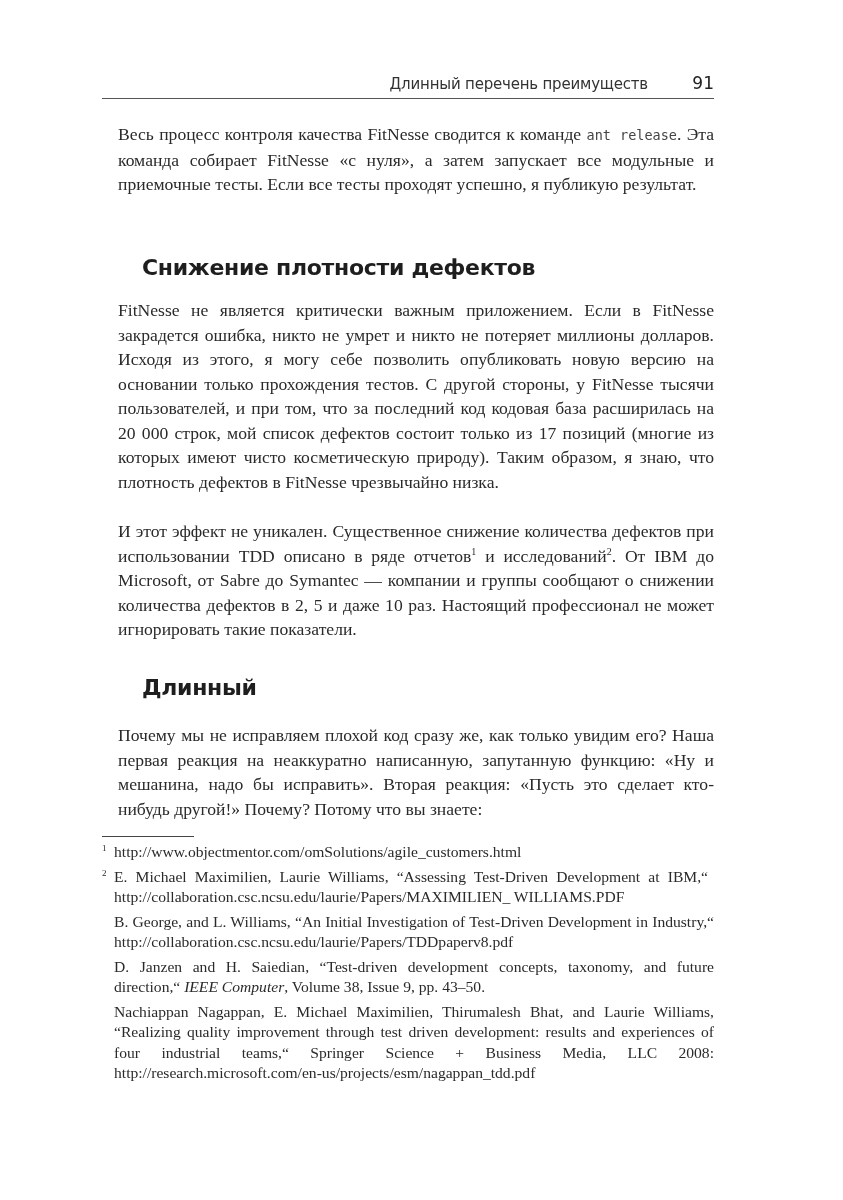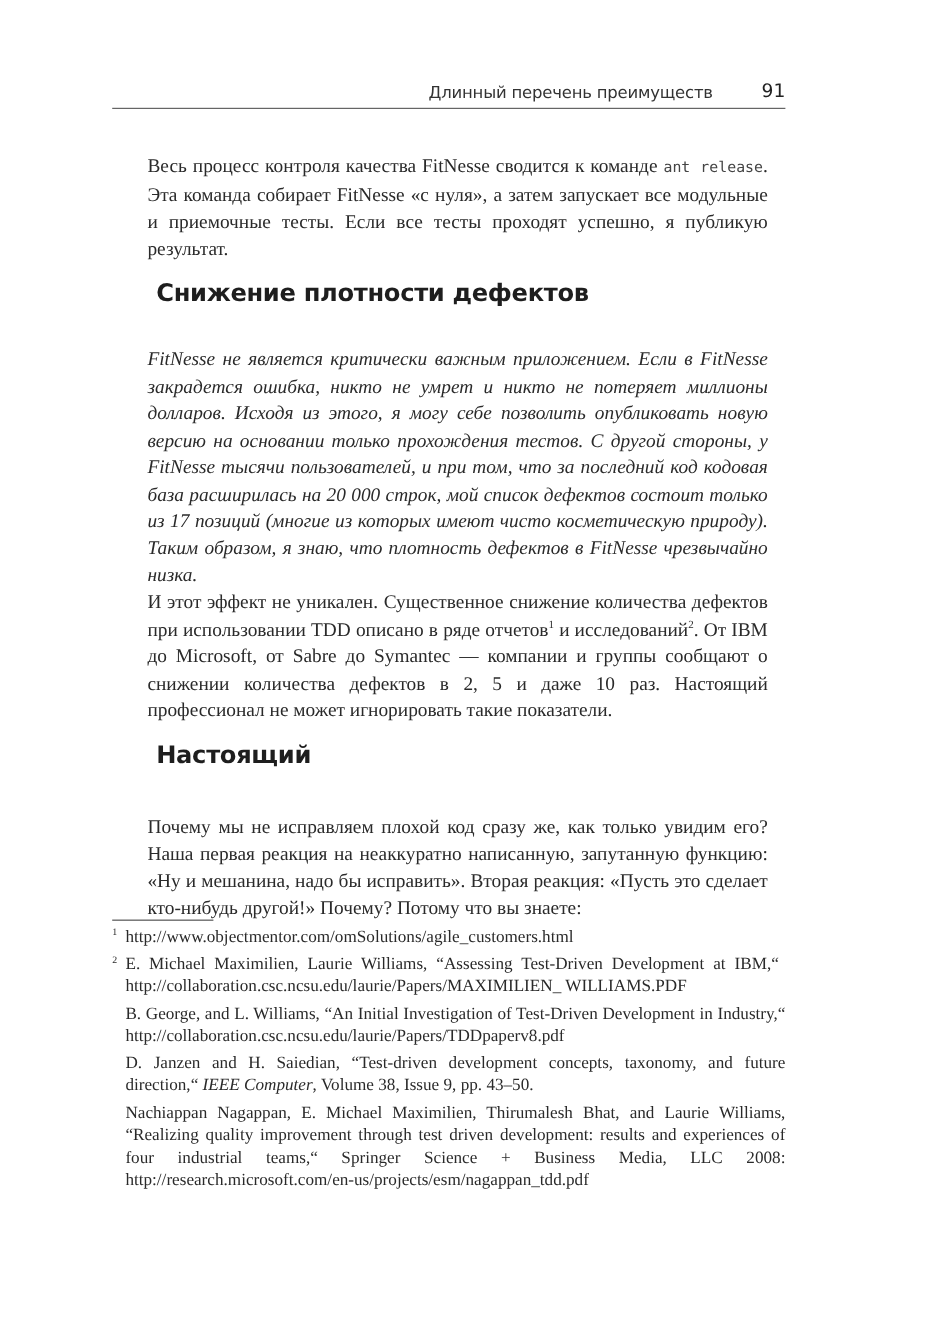--- a/index.html
+++ b/index.html
@@ -2,21 +2,21 @@
 <html><head>
 <meta charset="utf-8">
 <style>
   html, body { margin: 0; padding: 0; background: #ffffff; }
   body { width: 843px; height: 1200px; position: relative; overflow: hidden; color: #2a2a2a; }
   .page { position: absolute; left: 0; top: 0; width: 843px; height: 1200px; border-radius: 16px; }
   .running-head { position: absolute; left: 102px; top: 70px; width: 612px; height: 28px; border-bottom: 1.5px solid #555; }
   .running-head .title { position: absolute; right: 66px; top: 5px; font-family: "DejaVu Sans", sans-serif; font-size: 15px; color: #333; letter-spacing: -0.2px; }
   .running-head .pageno { position: absolute; right: 0; top: 3px; font-family: "DejaVu Sans", sans-serif; font-size: 17px; font-weight: normal; color: #222; }
   .body-text { position: absolute; left: 118px; width: 596px; font-family: "Liberation Serif", serif; font-size: 17.6px; line-height: 24.5px; text-align: justify; color: #2a2a2a; }
-  .body-text p { margin: 16px; }
+  .body-text p { margin: 0; }
   .mono { font-family: "DejaVu Sans Mono", monospace; font-size: 13.5px; color: #444; }
   .h2 { position: absolute; left: 102px; font-family: "DejaVu Sans", sans-serif; font-weight: bold; font-size: 22px; color: #1e1e1e; letter-spacing: -0.3px; margin-left: 40px; }
   sup { font-size: 10px; line-height: 0; vertical-align: 7px; }
   .fn-rule { position: absolute; left: 102px; top: 836px; width: 92px; height: 0; border-top: 1px solid #444; }
   .footnotes { position: absolute; left: 102px; top: 842px; width: 612px; font-family: "Liberation Serif", serif; font-size: 15.6px; line-height: 20.5px; color: #2a2a2a; }
   .fn { margin: 0 6px 4px 0; padding-left: 12px; text-indent: -12px; text-align: justify; }
   .fn sup { font-size: 9px; vertical-align: 6px; display: inline-block; width: 12px; text-indent: 0; }
   .fn-cont { margin: 0 0 4px 0; padding-left: 12px; text-align: justify; }
   .fn-cont .ital { font-style: italic; margin-top: 28px; }
 </style>
@@ -29,29 +29,29 @@
     <span class="title">Длинный перечень преимуществ</span>
     <span class="pageno">91</span>
   </div>
 
   <div class="body-text" style="top:122px;">
     <p><span>Весь процесс контроля качества FitNesse сводится к команде </span><span class="mono">ant release</span><span>. Эта команда собирает FitNesse «с нуля», а затем запускает все модульные и приемочные тесты. Если все тесты проходят успешно, я публикую результат.</span></p>
   </div>
 
   <div class="h2" style="top:255px;">Снижение плотности дефектов</div>
 
-  <div class="body-text" style="top:298px;font-style:italic;">
+  <div class="body-text" style="top:298px;">
     <p>FitNesse не является критически важным приложением. Если в FitNesse закрадется ошибка, никто не умрет и никто не потеряет миллионы долларов. Исходя из этого, я могу себе позволить опубликовать новую версию на основании только прохождения тестов. С другой стороны, у FitNesse тысячи пользователей, и при том, что за последний код кодовая база расширилась на 20 000 строк, мой список дефектов состоит только из 17 позиций (многие из которых имеют чисто косметическую природу). Таким образом, я знаю, что плотность дефектов в FitNesse чрезвычайно низка.</p>
   </div>
 
   <div class="body-text" style="top:519px;">
     <p><span>И этот эффект не уникален. Существенное снижение количества дефектов при использовании TDD описано в ряде отчетов</span><sup>1</sup><span> и исследований</span><sup>2</sup><span>. От IBM до Microsoft, от Sabre до Symantec — компании и группы сообщают о снижении количества дефектов в 2, 5 и даже 10 раз. Настоящий профессионал не может игнорировать такие показатели.</span></p>
   </div>
 
-  <div class="h2" style="top:675px;">Настоящий</div>
+  <div class="h2" style="top:675px;">Длинный</div>
 
   <div class="body-text" style="top:723px;">
     <p>Почему мы не исправляем плохой код сразу же, как только увидим его? Наша первая реакция на неаккуратно написанную, запутанную функцию: «Ну и мешанина, надо бы исправить». Вторая реакция: «Пусть это сделает кто-нибудь другой!» Почему? Потому что вы знаете:</p>
   </div>
 
   <div class="fn-rule"></div>
 
   <div class="footnotes">
     <p class="fn"><sup>1</sup><span>http://www.objectmentor.com/omSolutions/agile_customers.html</span></p>
     <p class="fn"><sup>2</sup><span>E. Michael Maximilien, Laurie Williams, “Assessing Test-Driven Development at IBM,“ http://collaboration.csc.ncsu.edu/laurie/Papers/MAXIMILIEN_ WILLIAMS.PDF</span></p>

